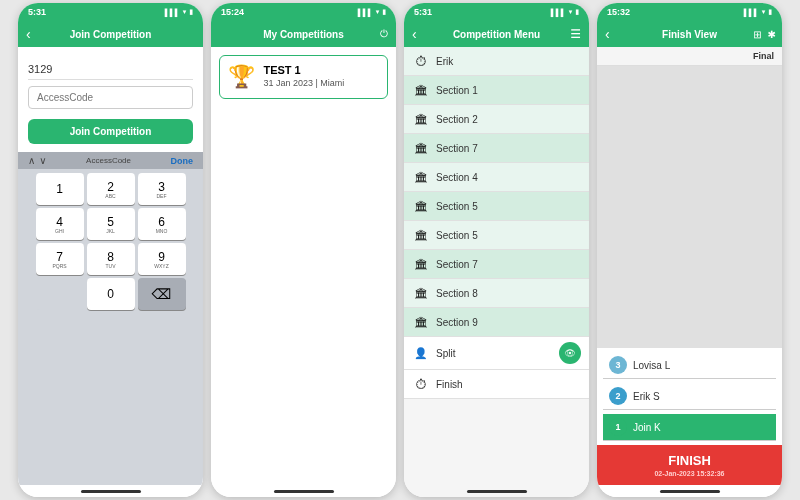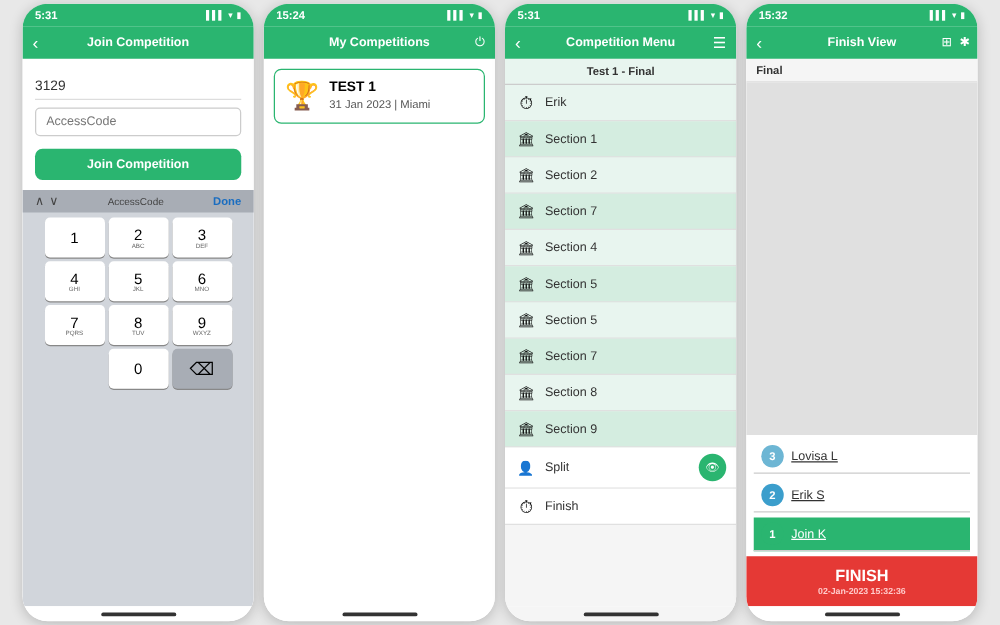--- a/index.html
+++ b/index.html
@@ -307,21 +307,21 @@
       flex: 1;
       display: flex;
       flex-direction: column;
       background: #fff;
     }
     .finish-header {
       background: #f5f5f5;
       padding: 4px 8px;
       font-size: 9px;
       font-weight: 600;
-      text-align: left;
+      text-align: right;
       color: #333;
       border-bottom: 1px solid #ddd;
     }
     .finish-blank {
       flex: 1;
       background: #e0e0e0;
     }
     .podium-list {
       padding: 4px 6px;
       display: flex;
@@ -346,21 +346,20 @@
       font-weight: 700;
       color: #fff;
       flex-shrink: 0;
     }
     .podium-num.third { background: #6db6d4; }
     .podium-num.second { background: #3b9ecc; }
     .podium-num.first { background: #2ab570; }
     .podium-name {
       font-size: 10px;
       color: #333;
-      text-decoration: underline;
     }
     .podium-item.highlight {
       background: #2ab570;
     }
     .podium-item.highlight .podium-name {
       color: #fff;
     }
     .finish-btn {
       background: #e53935;
       color: #fff;
@@ -506,21 +505,20 @@
       <span>▾</span>
       <span>▮</span>
     </div>
   </div>
   <div class="nav-bar">
     <span class="nav-back">‹</span>
     <span class="nav-title">Competition Menu</span>
     <span class="nav-right hamburger-icon">☰</span>
   </div>
   <div class="phone3-content">
-    <div class="menu-header">Test 1 - Final</div>
     <div class="menu-items-scroll">
       <div class="menu-item">
         <div class="menu-icon">⏱</div>
         <span class="menu-label">Erik</span>
       </div>
       <div class="menu-item">
         <div class="menu-icon" style="font-size:11px;">🏛</div>
         <span class="menu-label">Section 1</span>
       </div>
       <div class="menu-item">

